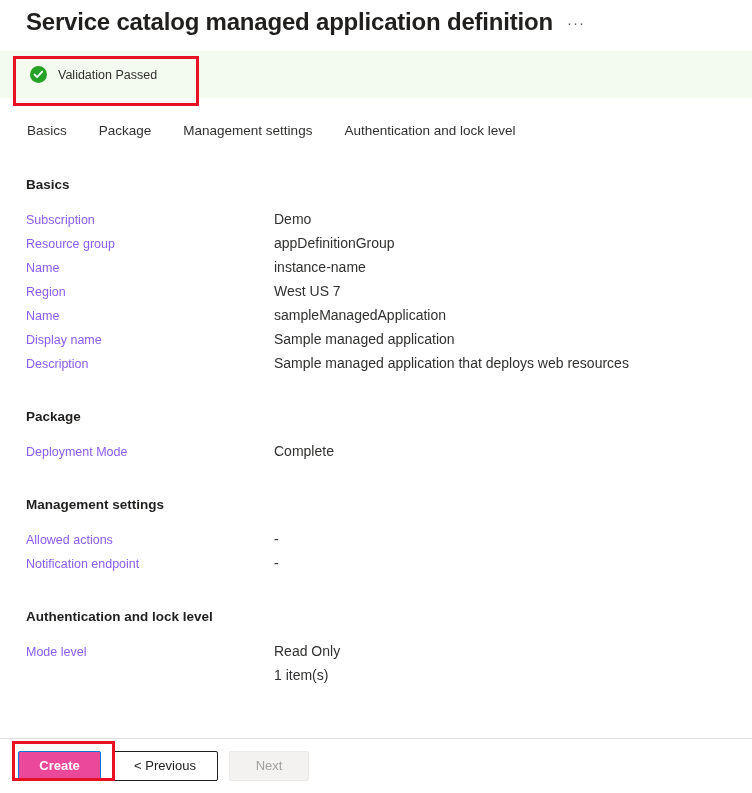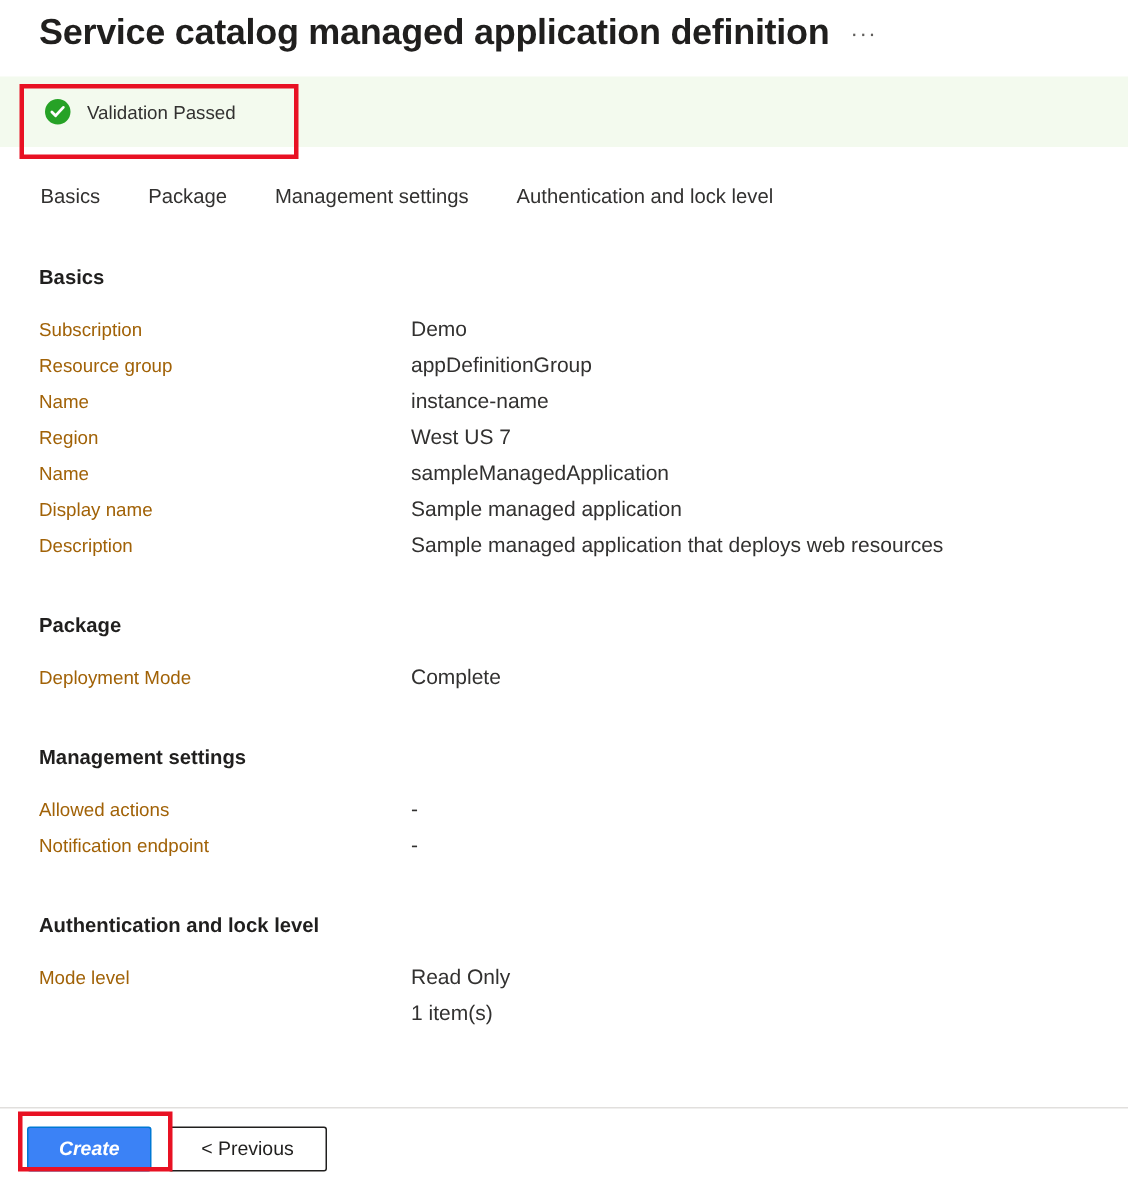--- a/index.html
+++ b/index.html
@@ -127,21 +127,21 @@
   .section + .section { margin-top: 33px; }
   .kv-row {
     display: flex;
     align-items: baseline;
     height: 24px;
   }
   .kv-label {
     width: 248px;
     flex: 0 0 248px;
     font-size: 12.5px;
-    color: #a16207;
+    color: #8b5cf6;
     line-height: 24px;
     white-space: nowrap;
   }
   .kv-value {
     font-size: 14px;
     color: #323130;
     line-height: 24px;
     white-space: nowrap;
   }
   .kv-value.continuation { margin-left: 248px; }
@@ -169,27 +169,26 @@
     font-family: "Liberation Sans", sans-serif;
     font-size: 13px;
     height: 30px;
     border-radius: 2px;
     cursor: pointer;
     padding: 0 14px;
     line-height: 28px;
     white-space: nowrap;
   }
   .btn-primary {
-    background: #3b82f6;
+    background: #ec4899;
     color: #ffffff;
     border: 1px solid #0078d4;
     font-weight: bold;
     min-width: 83px;
     text-align: center;
-    font-style: italic;
   }
   .btn-default {
     background: #ffffff;
     color: #201f1e;
     border: 1px solid #201f1e;
     min-width: 106px;
     text-align: center;
     margin-left: 11px;
   }
   .btn-disabled {
@@ -303,14 +302,15 @@
       <div class="kv-value continuation">1 item(s)</div>
     </div>
   </div>
 
 </div>
 
 <div class="footer-sep"></div>
 <div class="footer">
   <button class="btn btn-primary">Create</button>
   <button class="btn btn-default">&lt; Previous</button>
+  <button class="btn btn-disabled" disabled="">Next</button>
 </div>
 <div class="highlight-box-create"></div>
 
 </body></html>

